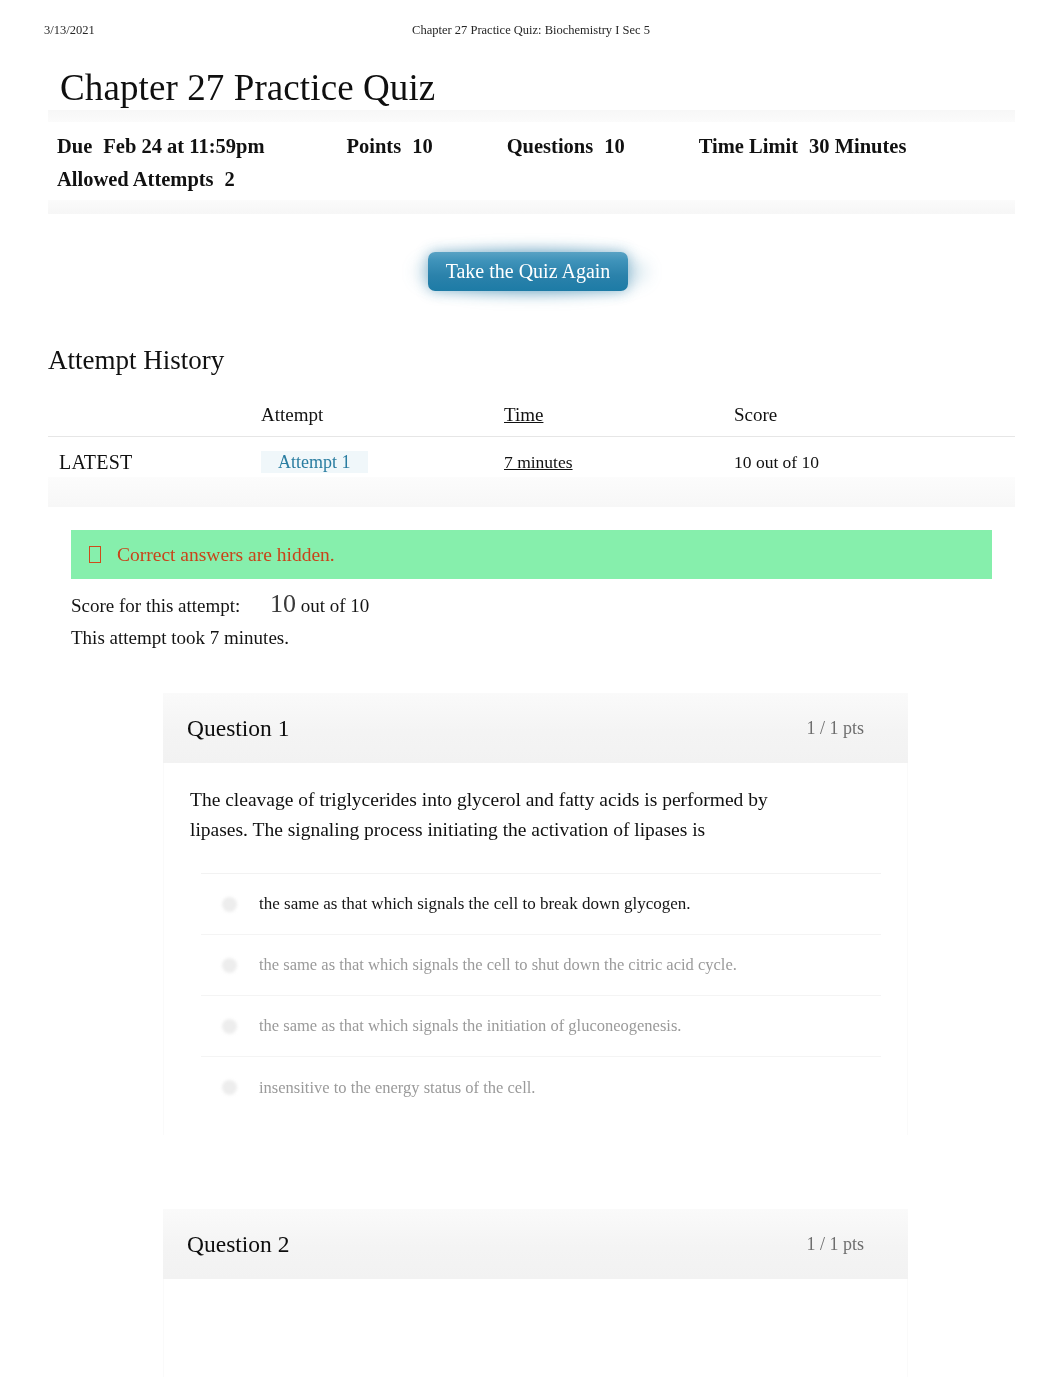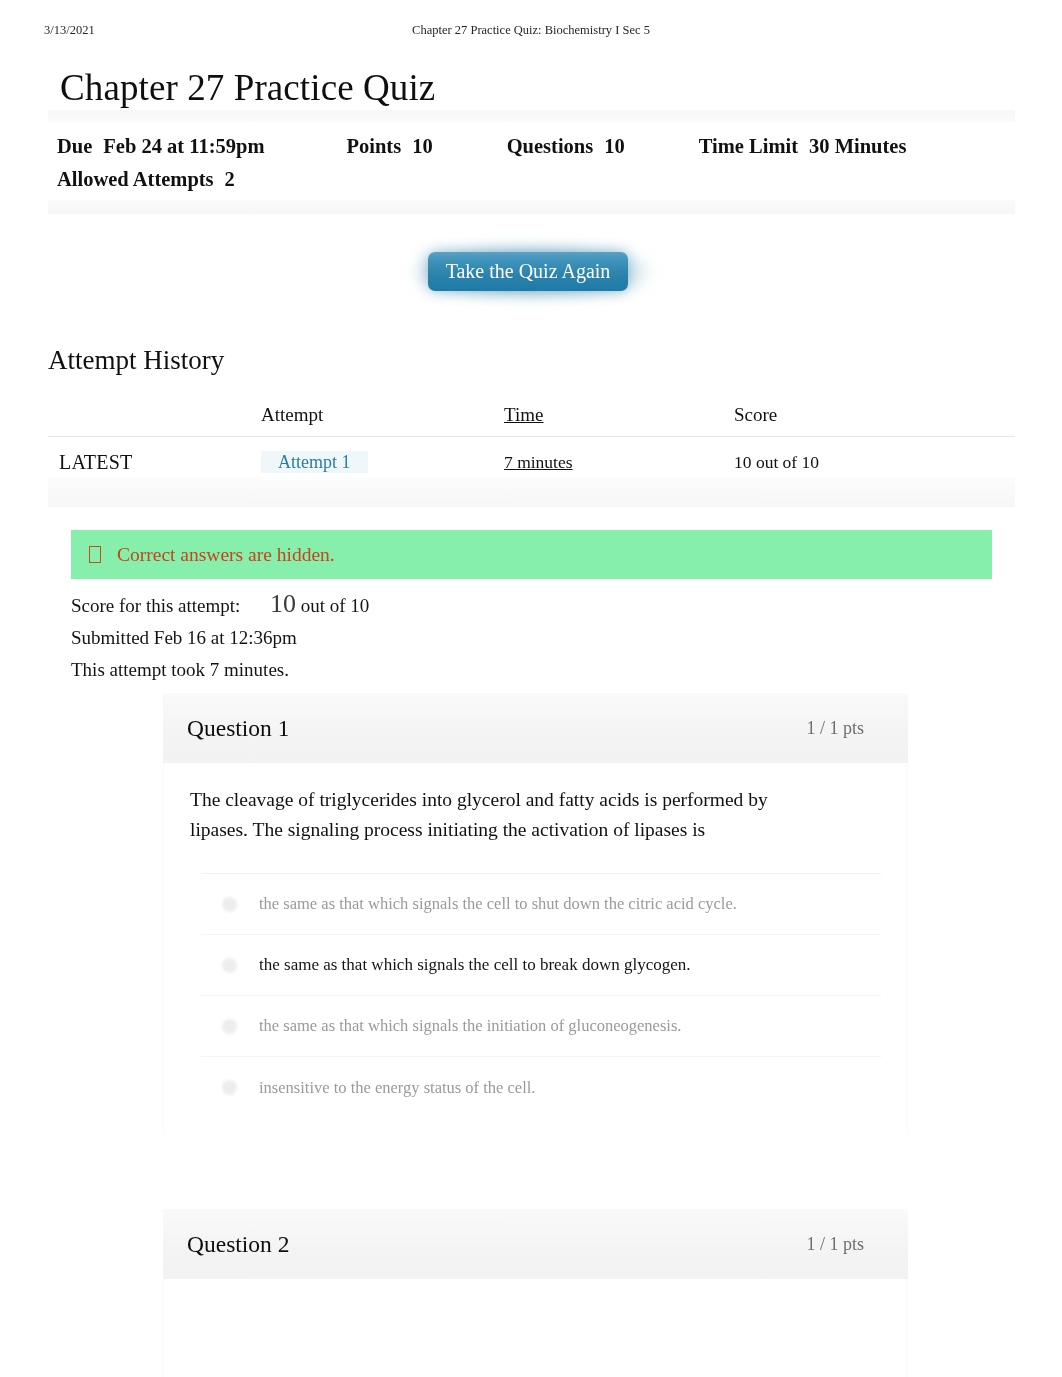--- a/index.html
+++ b/index.html
@@ -382,39 +382,38 @@
   <span class="alert-text">Correct answers are hidden.</span>
 </div>
 
 <div class="score-block">
   <div class="score-line1">
     <span>Score for this attempt:</span>
     <span class="score-spacer"></span>
     <span class="big-score">10</span>
     <span class="score-outof">out of 10</span>
   </div>
-  <div>Submitted Feb 16 at 12:36pm</div>
   <div>This attempt took 7 minutes.</div>
 </div>
 
 <div class="question q1">
   <div class="q-header">
     <span class="q-name">Question 1</span>
     <span class="q-points">1 / 1 pts</span>
   </div>
   <div class="q-body">
     <p class="q-text">The cleavage of triglycerides into glycerol and fatty acids is performed by lipases. The signaling process initiating the activation of lipases is</p>
     <ul class="answers">
+      <li class="answer selected">
+        <span class="radio"></span>
+        <span class="answer-text">the same as that which signals the cell to break down glycogen.</span>
+      </li>
       <li class="answer">
         <span class="radio"></span>
         <span class="answer-text">the same as that which signals the cell to shut down the citric acid cycle.</span>
-      </li>
-      <li class="answer selected">
-        <span class="radio"></span>
-        <span class="answer-text">the same as that which signals the cell to break down glycogen.</span>
       </li>
       <li class="answer">
         <span class="radio"></span>
         <span class="answer-text">the same as that which signals the initiation of gluconeogenesis.</span>
       </li>
       <li class="answer">
         <span class="radio"></span>
         <span class="answer-text">insensitive to the energy status of the cell.</span>
       </li>
     </ul>

